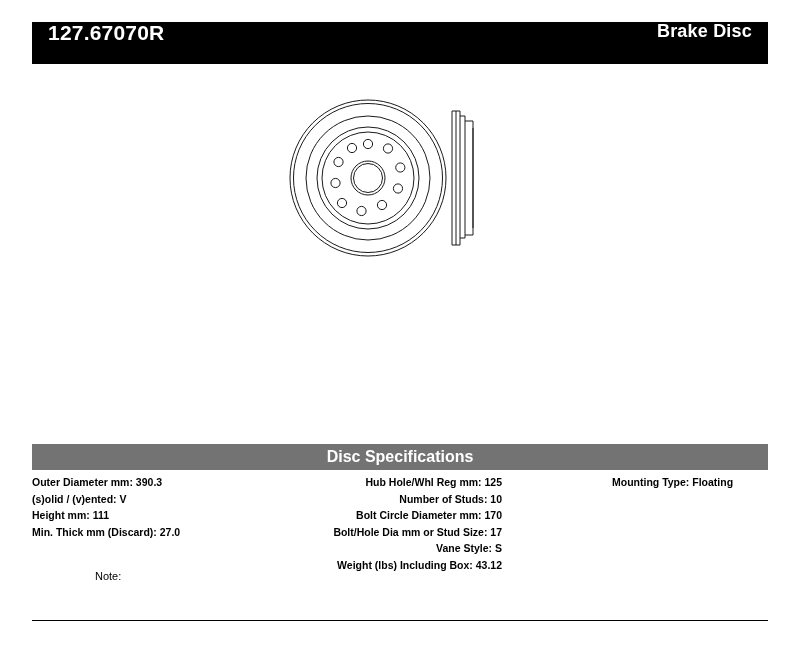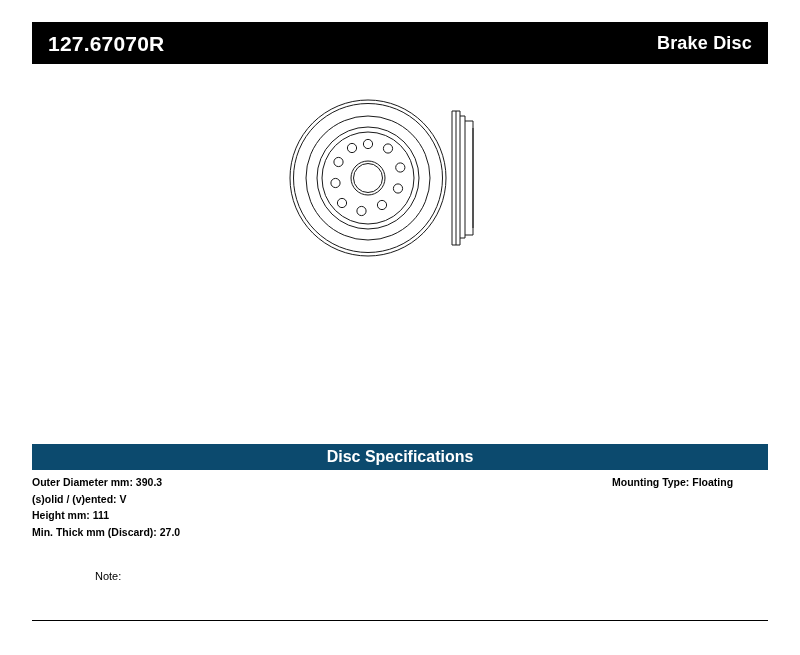--- a/index.html
+++ b/index.html
@@ -25,21 +25,21 @@
 
   
   .header-bar {
     position: absolute;
     left: 32px;
     top: 22px;
     width: 736px;
     height: 42px;
     background: #000000;
     display: flex;
-    align-items: center;
+    align-items: flex-start;
     justify-content: space-between;
     box-sizing: border-box;
     padding: 0 16px;
   }
   .part-number {
     color: #ffffff;
     font-size: 21px;
     font-weight: bold;
     letter-spacing: 0.2px;
     line-height: 1;
@@ -61,21 +61,21 @@
     height: 200px;
   }
 
   
   .spec-bar {
     position: absolute;
     left: 32px;
     top: 444px;
     width: 736px;
     height: 26px;
-    background: #0c4a6e;
+    background: #737373;
     display: flex;
     align-items: center;
     justify-content: center;
   }
   .spec-bar-title {
     color: #ffffff;
     font-size: 16px;
     font-weight: bold;
     line-height: 1;
   }
@@ -181,20 +181,28 @@
   </div>
 
   <div class="specs">
     <div class="col col-left">
       <div class="spec-line">Outer Diameter mm: 390.3</div>
       <div class="spec-line">(s)olid / (v)ented: V</div>
       <div class="spec-line">Height mm: 111</div>
       <div class="spec-line">Min. Thick mm (Discard): 27.0</div>
     </div>
 
+    <div class="col col-mid">
+      <div class="spec-line">Hub Hole/Whl Reg mm: 125</div>
+      <div class="spec-line">Number of Studs: 10</div>
+      <div class="spec-line">Bolt Circle Diameter mm: 170</div>
+      <div class="spec-line">Bolt/Hole Dia mm or Stud Size: 17</div>
+      <div class="spec-line">Vane Style: S</div>
+      <div class="spec-line">Weight (lbs) Including Box: 43.12</div>
+    </div>
 
     <div class="col col-right">
       <div class="spec-line">Mounting Type: Floating</div>
     </div>
   </div>
 
   <div class="note">Note:</div>
 
   <div class="bottom-rule"></div>
 

